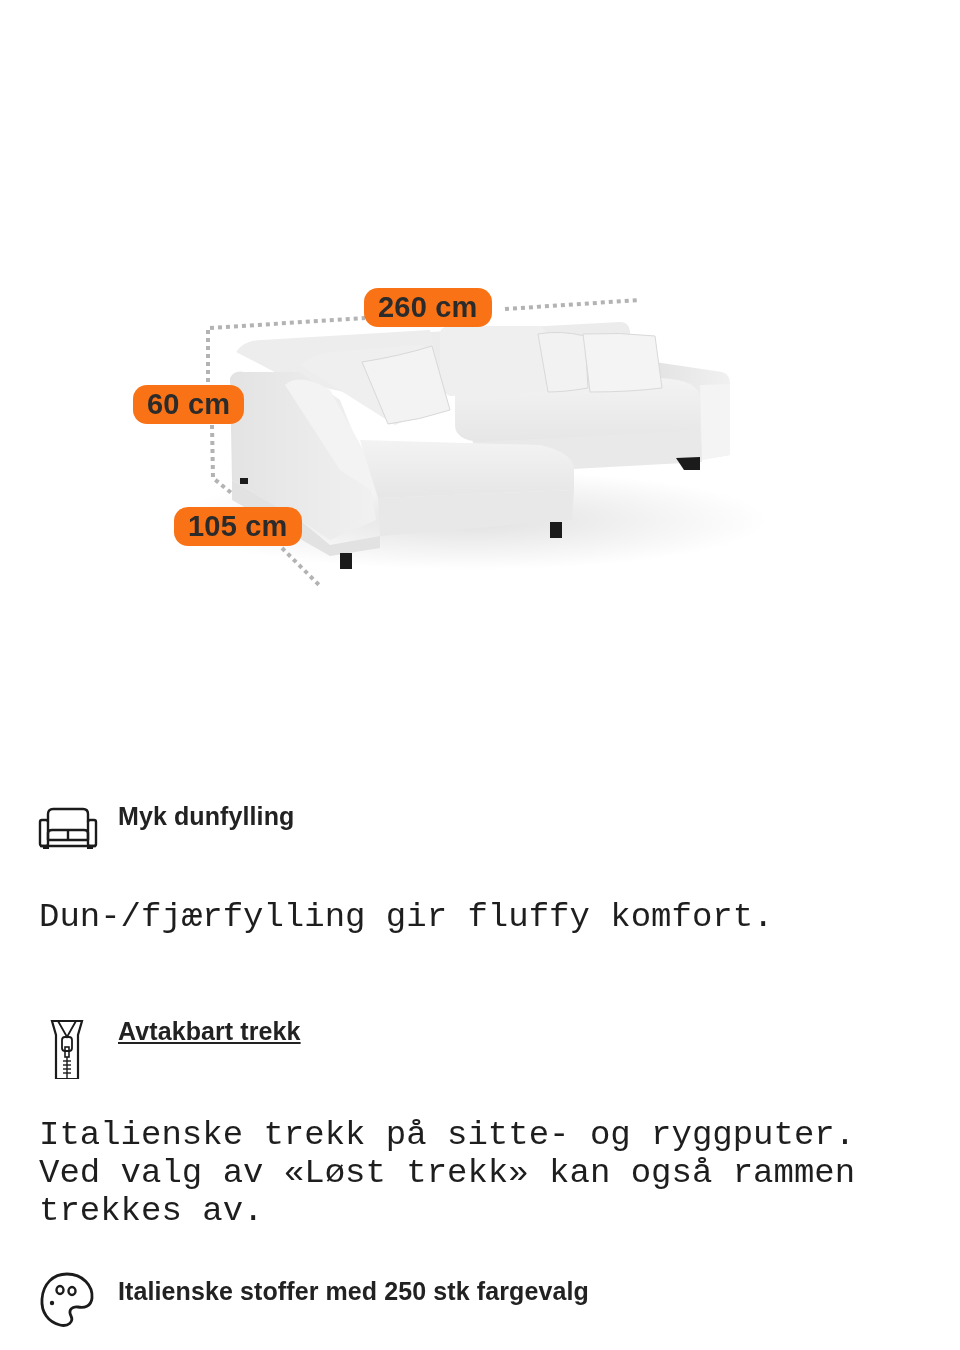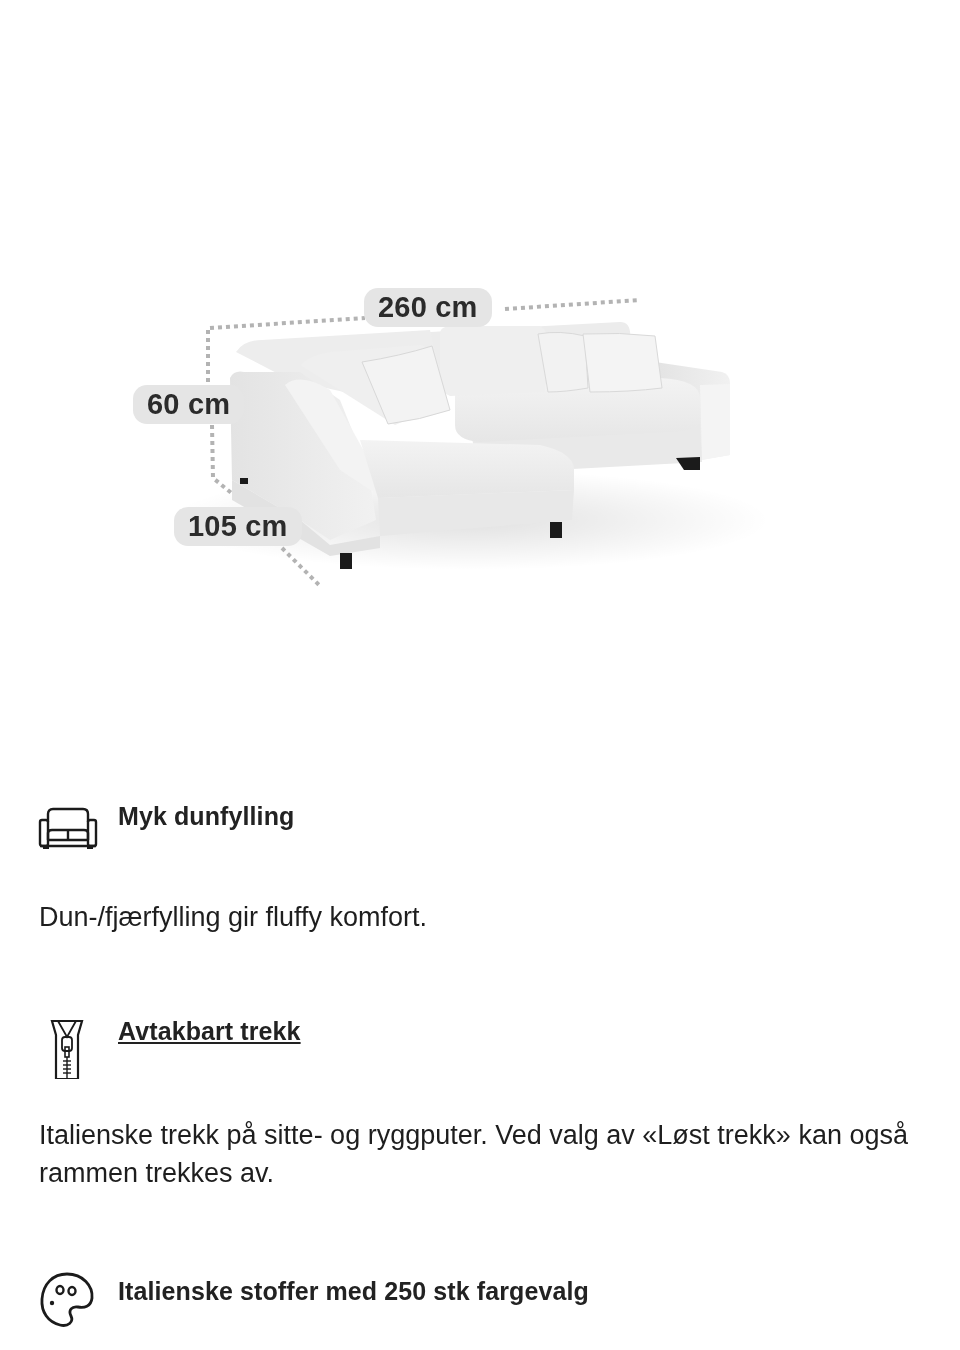--- a/index.html
+++ b/index.html
@@ -4,21 +4,21 @@
   <style>
     * { box-sizing: border-box; margin: 0; padding: 0; }
     html, body { width: 960px; height: 1350px; background: #ffffff; overflow: hidden; }
     body { font-family: "Liberation Sans", "DejaVu Sans", sans-serif; color: #1f1f1f; position: relative; }
 
     .hero { position: absolute; left: 0; top: 0; width: 960px; height: 760px; }
     .sofa-svg { position: absolute; left: 0; top: 0; }
 
     .dim-label {
       position: absolute;
-      background: #e5e5e5;
+      background: #f97316;
       border-radius: 14px;
       font-weight: 700;
       font-size: 29px;
       color: #2b2b2b;
       padding: 4px 14px 5px;
       line-height: 30px;
       letter-spacing: 0.2px;
     }
     .dim-width  { left: 364px; top: 288px; }
     .dim-height { left: 133px; top: 385px; }
@@ -33,21 +33,21 @@
     .feature-head { position: relative; height: 70px; }
     .feature-icon { position: absolute; left: 36px; }
     .feature-title {
       position: absolute; left: 118px;
       font-weight: 700; font-size: 25px; color: #222;
       letter-spacing: 0.1px;
       white-space: nowrap;
     }
     .feature-text {
       position: absolute; left: 39px; width: 880px;
-      font-size: 27px; line-height: 38px; color: #1e1e1e;
+      font-size: 34px; line-height: 38px; color: #1e1e1e; font-family: Liberation Mono, monospace;
     }
     .f1 { top: 790px; }
     .f1 .feature-icon { top: 14px; }
     .f1 .feature-title { top: 12px; }
     .f1 .feature-text { top: 108px; }
 
     .f2 { top: 1005px; }
     .f2 .feature-icon { top: 8px; left: 48px; }
     .f2 .feature-title { top: 12px; text-decoration: underline; }
     .f2 .feature-text { top: 111px; }

